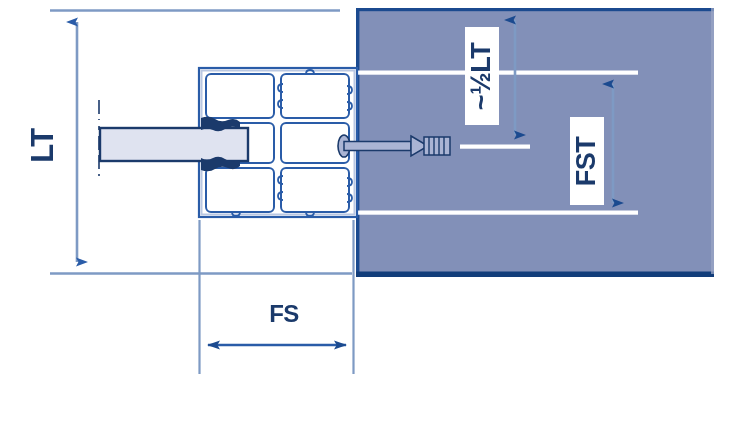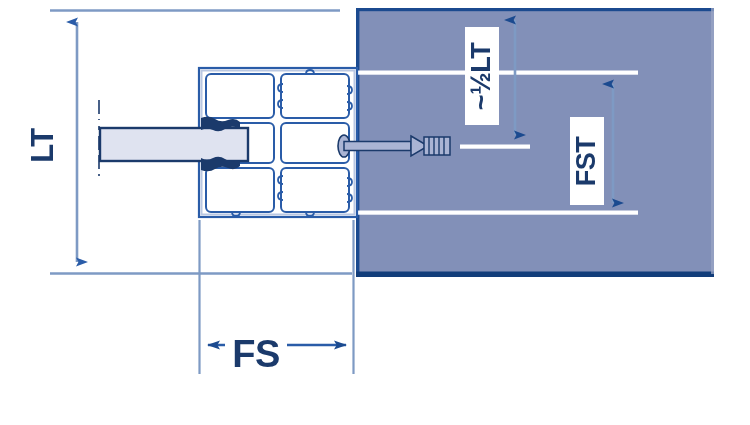--- a/index.html
+++ b/index.html
@@ -53,26 +53,25 @@
     font-size: 27px;
   }
   #label-fst {
     left: 570px;
     top: 117px;
     width: 34px;
     height: 88px;
     font-size: 27px;
   }
   #label-fs {
-    left: 225px;
+    left: 253px;
     top: 296px;
     width: 62px;
     height: 36px;
-    font-size: 38px;
-    margin-top: 40px;
+    font-size: 24px;
   }
   .lbl-inner {
     display: inline-block;
   }
 </style>
 </head>
 <body>
 
 <div id="diagram-root">
 

